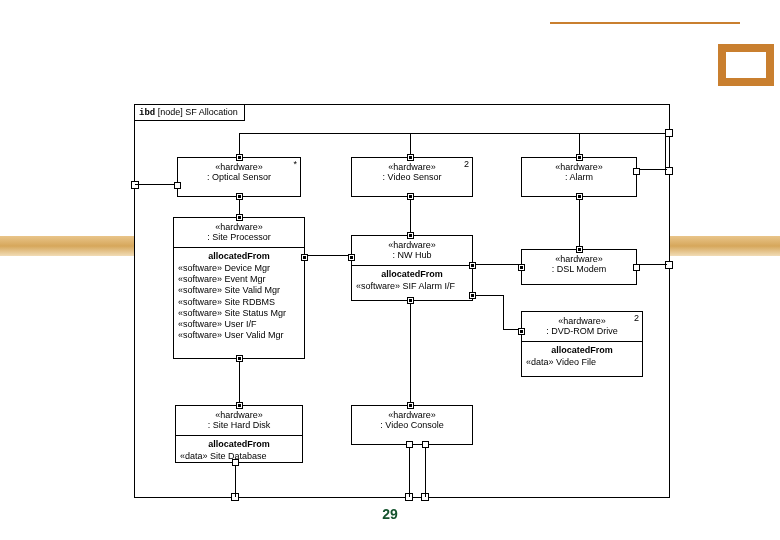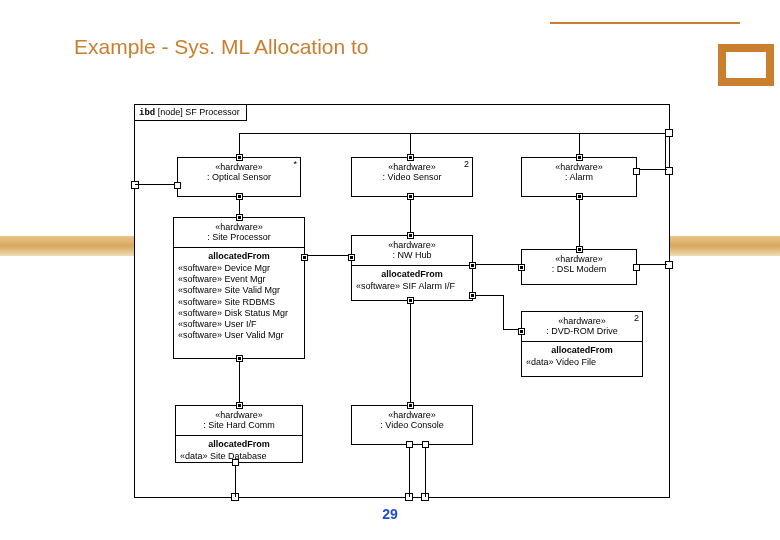--- a/index.html
+++ b/index.html
@@ -50,21 +50,21 @@
   .band.bottom { top: 246px; background: linear-gradient(#d6a75b, #f1dcb6); }
 
   .page-number {
     position: absolute;
     bottom: 18px;
     left: 0;
     width: 100%;
     text-align: center;
     font-size: 14px;
     font-weight: 700;
-    color: #1d4ed8;
+    color: #14532d;
   }
 
   
   .diagram {
     position: absolute;
     left: 134px;
     top: 104px;
     width: 534px;
     height: 392px;
     border: 1px solid #000;
@@ -146,31 +146,31 @@
   .line.h { height: 1px; }
   .line.v { width: 1px; }
 </style>
 </head>
 <body>
 
 <div class="accent-rule"></div>
 <div class="accent-block"></div>
 
 <div class="title">
-  <span>Example - Sys. ML Allocation to</span><br>
+  <br>
 </div>
 
 <div class="band top"></div>
 <div class="band bottom"></div>
 
 <div class="diagram">
   <div class="frame-label">
     <span class="ft">ibd</span>
     <span>[node]</span>
-    <span>SF Processor</span>
+    <span>SF Allocation</span>
   </div>
 
   <div class="port" style="left:-4px; top:76px;"></div>
   <div class="port" style="right:-4px; top:24px;"></div>
   <div class="port" style="right:-4px; top:62px;"></div>
   <div class="port" style="right:-4px; top:156px;"></div>
   <div class="port" style="left:96px; bottom:-4px;"></div>
   <div class="port" style="left:270px; bottom:-4px;"></div>
   <div class="port" style="left:286px; bottom:-4px;"></div>
 
@@ -244,21 +244,21 @@
     <div class="head">
       <span class="st">«hardware»</span>
       <span class="nm">: Site Processor</span>
     </div>
     <div class="comp">
       <span class="hdr">allocatedFrom</span>
       <div class="row"><span>«software»</span> <span>Device Mgr</span></div>
       <div class="row"><span>«software»</span> <span>Event Mgr</span></div>
       <div class="row"><span>«software»</span> <span>Site Valid Mgr</span></div>
       <div class="row"><span>«software»</span> <span>Site RDBMS</span></div>
-      <div class="row"><span>«software»</span> <span>Disk Status Mgr</span></div>
+      <div class="row"><span>«software»</span> <span>Site Status Mgr</span></div>
       <div class="row"><span>«software»</span> <span>User I/F</span></div>
       <div class="row"><span>«software»</span> <span>User Valid Mgr</span></div>
     </div>
     <div class="bp filled" style="left:62px; top:-4px;"></div>
     <div class="bp filled" style="right:-4px; top:36px;"></div>
     <div class="bp filled" style="left:62px; bottom:-4px;"></div>
   </div>
 
   <div class="blk" style="left:216px; top:130px; width:122px; height:66px;">
     <div class="head">
@@ -295,21 +295,21 @@
       <span class="hdr">allocatedFrom</span>
       <div class="row"><span>«data»</span> <span>Video File</span></div>
     </div>
     <span class="mult" style="right:3px; top:1px;">2</span>
     <div class="bp filled" style="left:-4px; top:16px;"></div>
   </div>
 
   <div class="blk" style="left:40px; top:300px; width:128px; height:58px;">
     <div class="head">
       <span class="st">«hardware»</span>
-      <span class="nm">: Site Hard Comm</span>
+      <span class="nm">: Site Hard Disk</span>
     </div>
     <div class="comp">
       <span class="hdr">allocatedFrom</span>
       <div class="row"><span>«data»</span> <span>Site Database</span></div>
     </div>
     <div class="bp filled" style="left:60px; top:-4px;"></div>
     <div class="bp" style="left:56px; bottom:-4px;"></div>
   </div>
 
   <div class="blk" style="left:216px; top:300px; width:122px; height:40px;">

